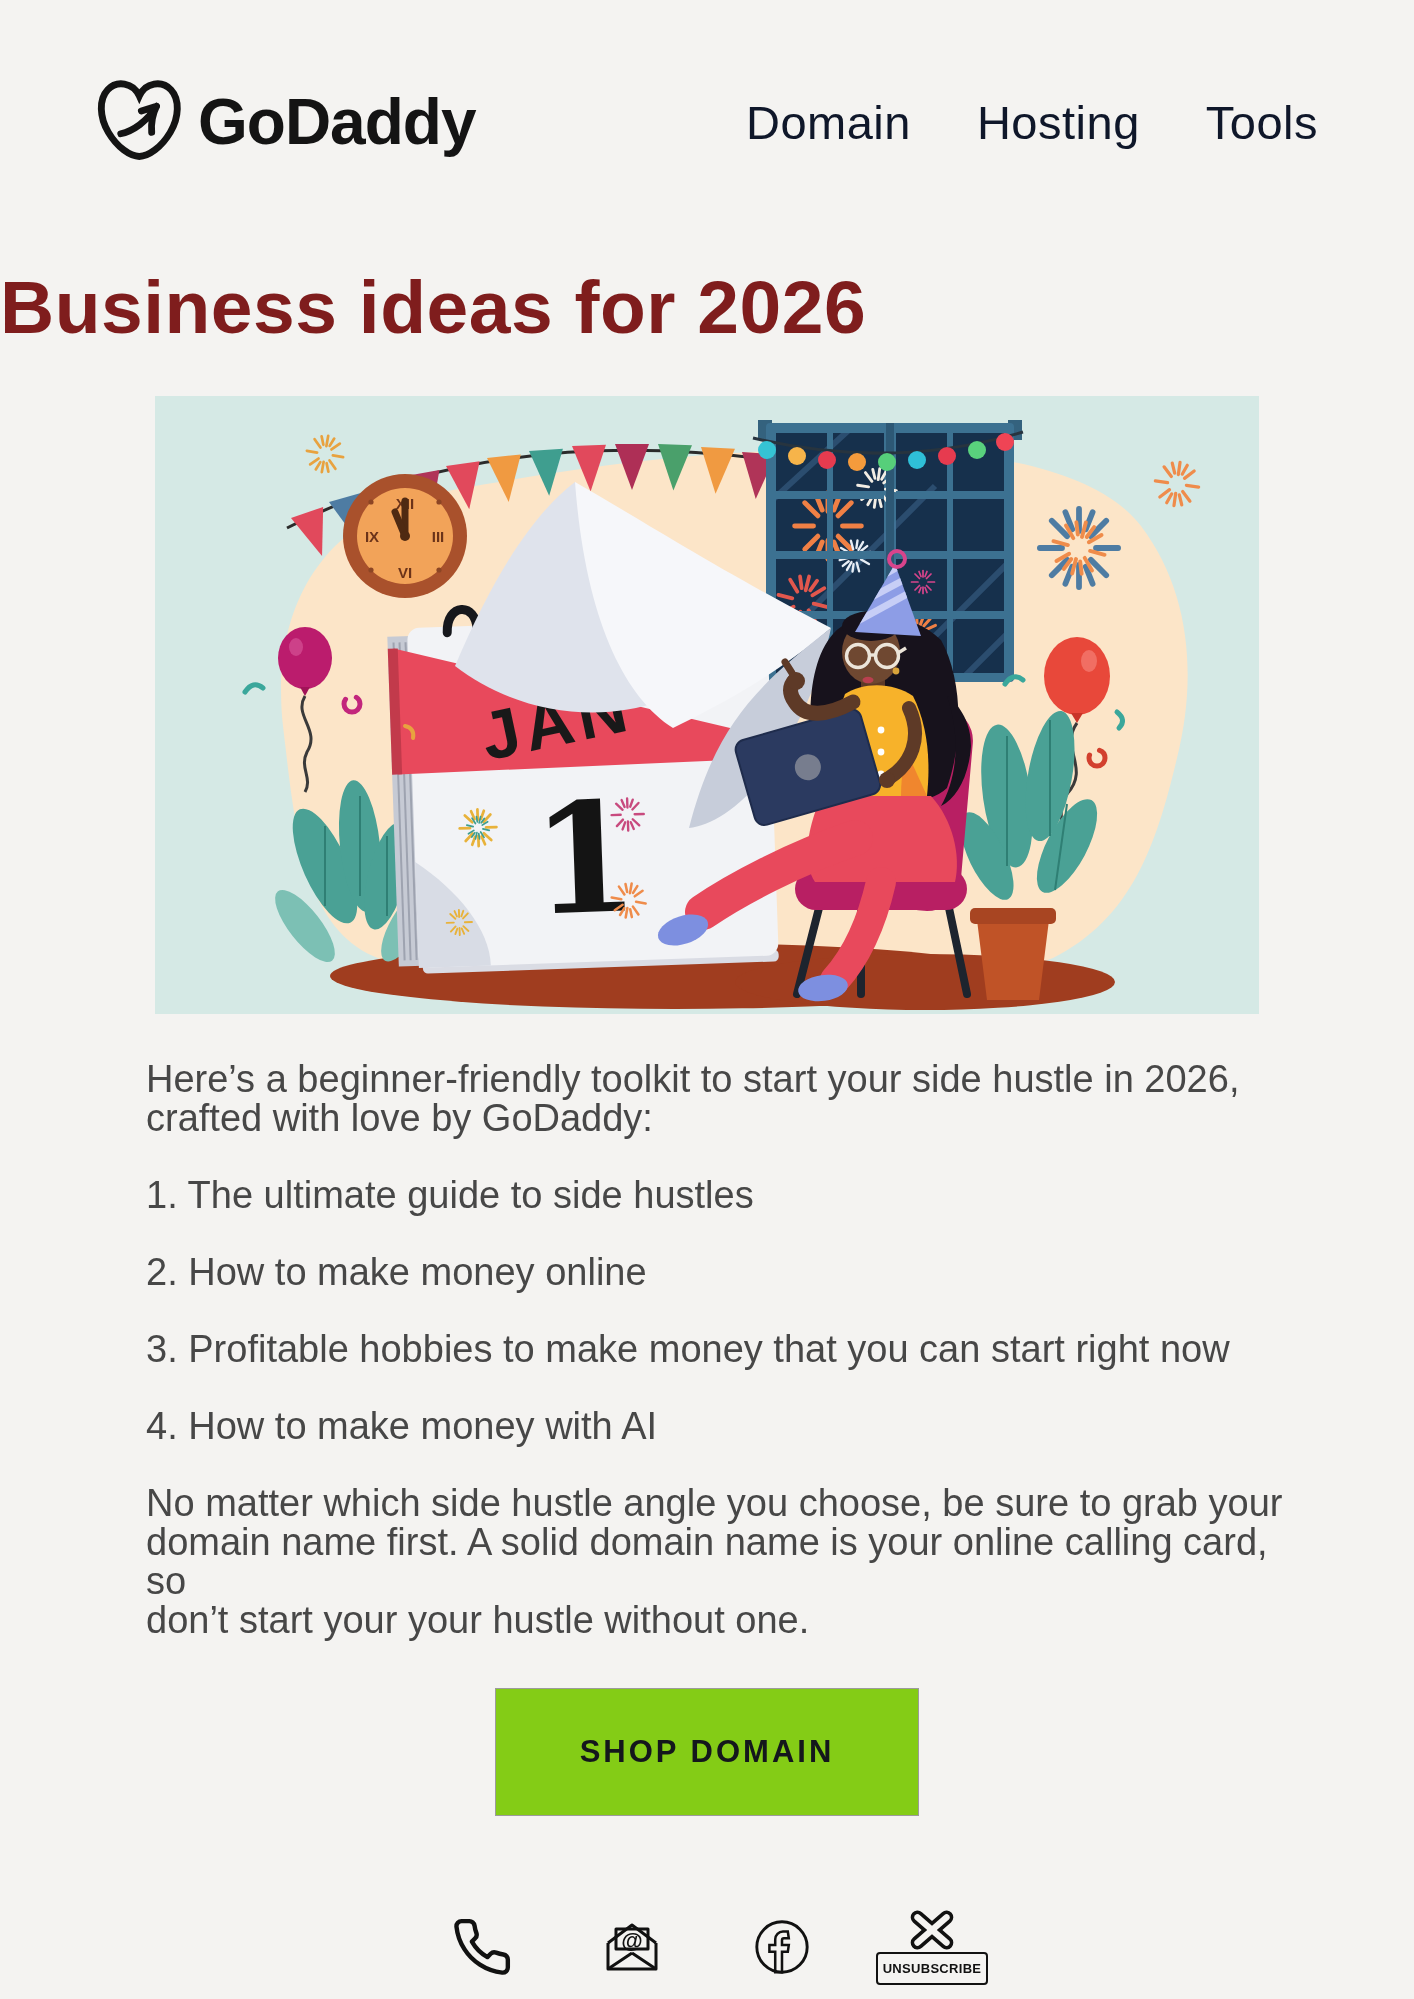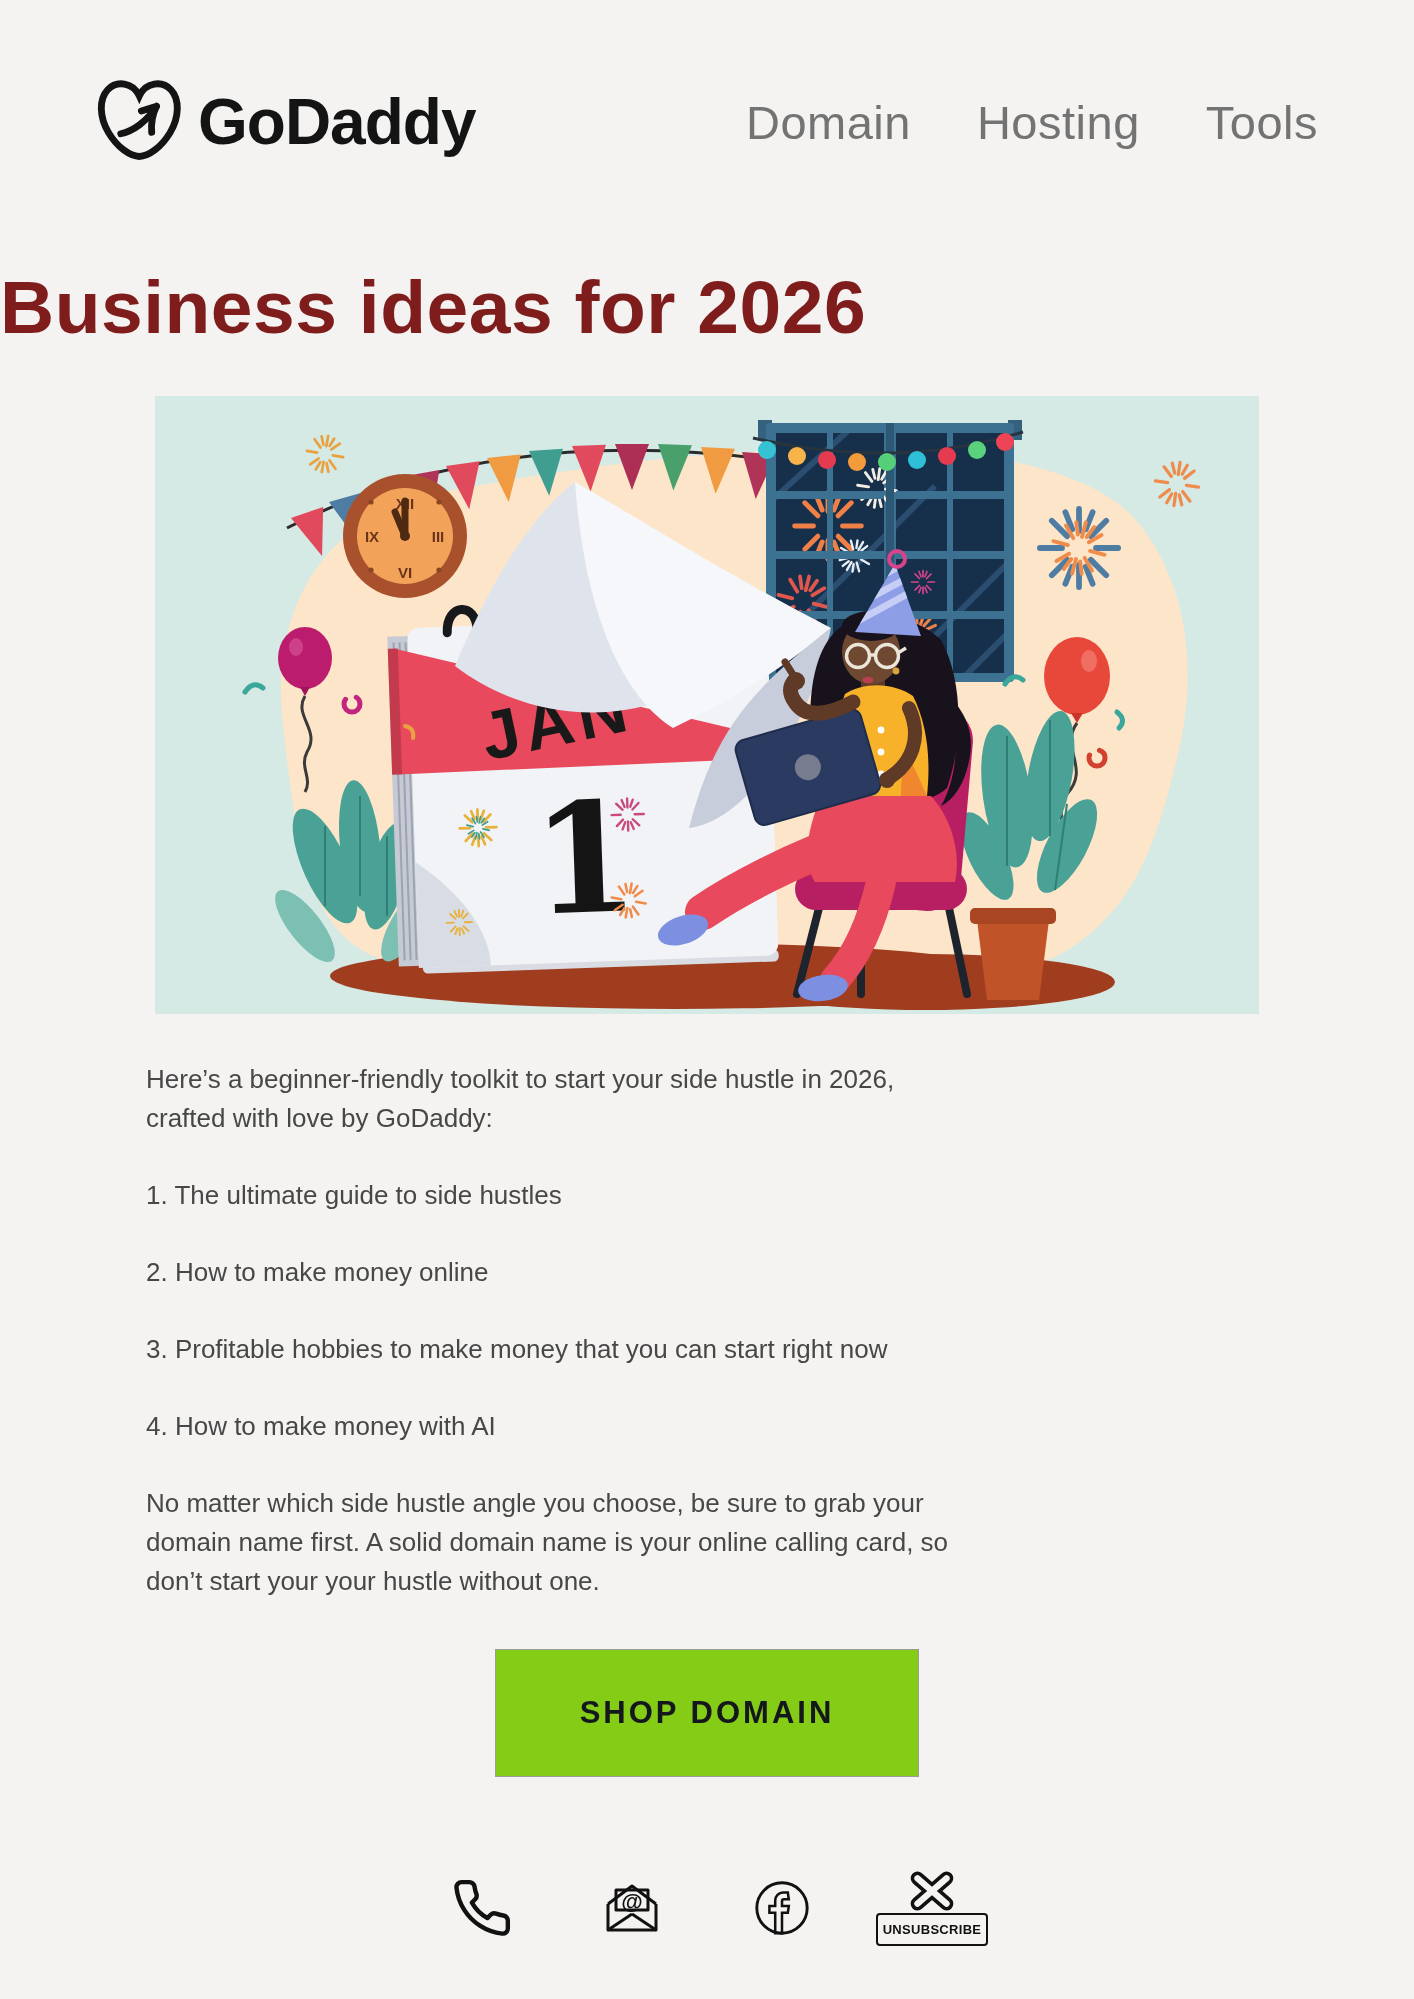--- a/index.html
+++ b/index.html
@@ -3,27 +3,27 @@
 <meta charset="utf-8">
 <style>
   html,body{margin:0;padding:0;}
   body{width:1414px;height:1999px;background:#f4f3f1;font-family:"Liberation Sans",sans-serif;overflow:hidden;}
   .page{width:1414px;height:1545px;position:relative;}
   
   .header{display:flex;justify-content:space-between;align-items:center;padding:78px 96px 0 96px;}
   .logo{display:flex;align-items:center;gap:14px;color:#111;}
   .logo-text{font-size:64px;font-weight:bold;letter-spacing:-1px;color:#141414;}
   .nav{display:flex;gap:66px;align-items:center;}
-  .nav-item{font-size:47px;color:#737373;letter-spacing:0.5px;cursor:pointer;}
+  .nav-item{font-size:47px;color:#0f172a;letter-spacing:0.5px;cursor:pointer;}
   
   .h1{margin-top:98px;text-align:left;font-size:75px;font-weight:600;color:#7f1d1d;letter-spacing:0.5px;}
   
   .illo-wrap{width:1104px;height:618px;margin:46px auto 0 auto;}
   
-  .copy{width:1140px;margin:46px 0 0 146px;color:#474747;font-size:26px;line-height:39px;}
+  .copy{width:1140px;margin:46px 0 0 146px;color:#474747;font-size:38px;line-height:39px;}
   .copy .block{margin-top:38px;}
   .copy .block:first-child{margin-top:0;}
   
   .cta{display:flex;justify-content:center;margin-top:48px;}
   .cta-btn{width:422px;height:126px;background:#84cc16;border:1px solid #9b9b9b;display:flex;align-items:center;justify-content:center;
            font-size:31px;font-weight:bold;letter-spacing:3px;color:#14171c;cursor:pointer;font-family:"Liberation Sans",sans-serif;}
   
   .footer{margin-top:92px;display:flex;justify-content:center;align-items:center;gap:76px;}
   .f-icon{width:74px;display:flex;flex-direction:column;align-items:center;cursor:pointer;}
   .unsub-label{margin-top:0px;border:2.5px solid #111;border-radius:4px;padding:7px 5px;font-size:13px;font-weight:bold;

